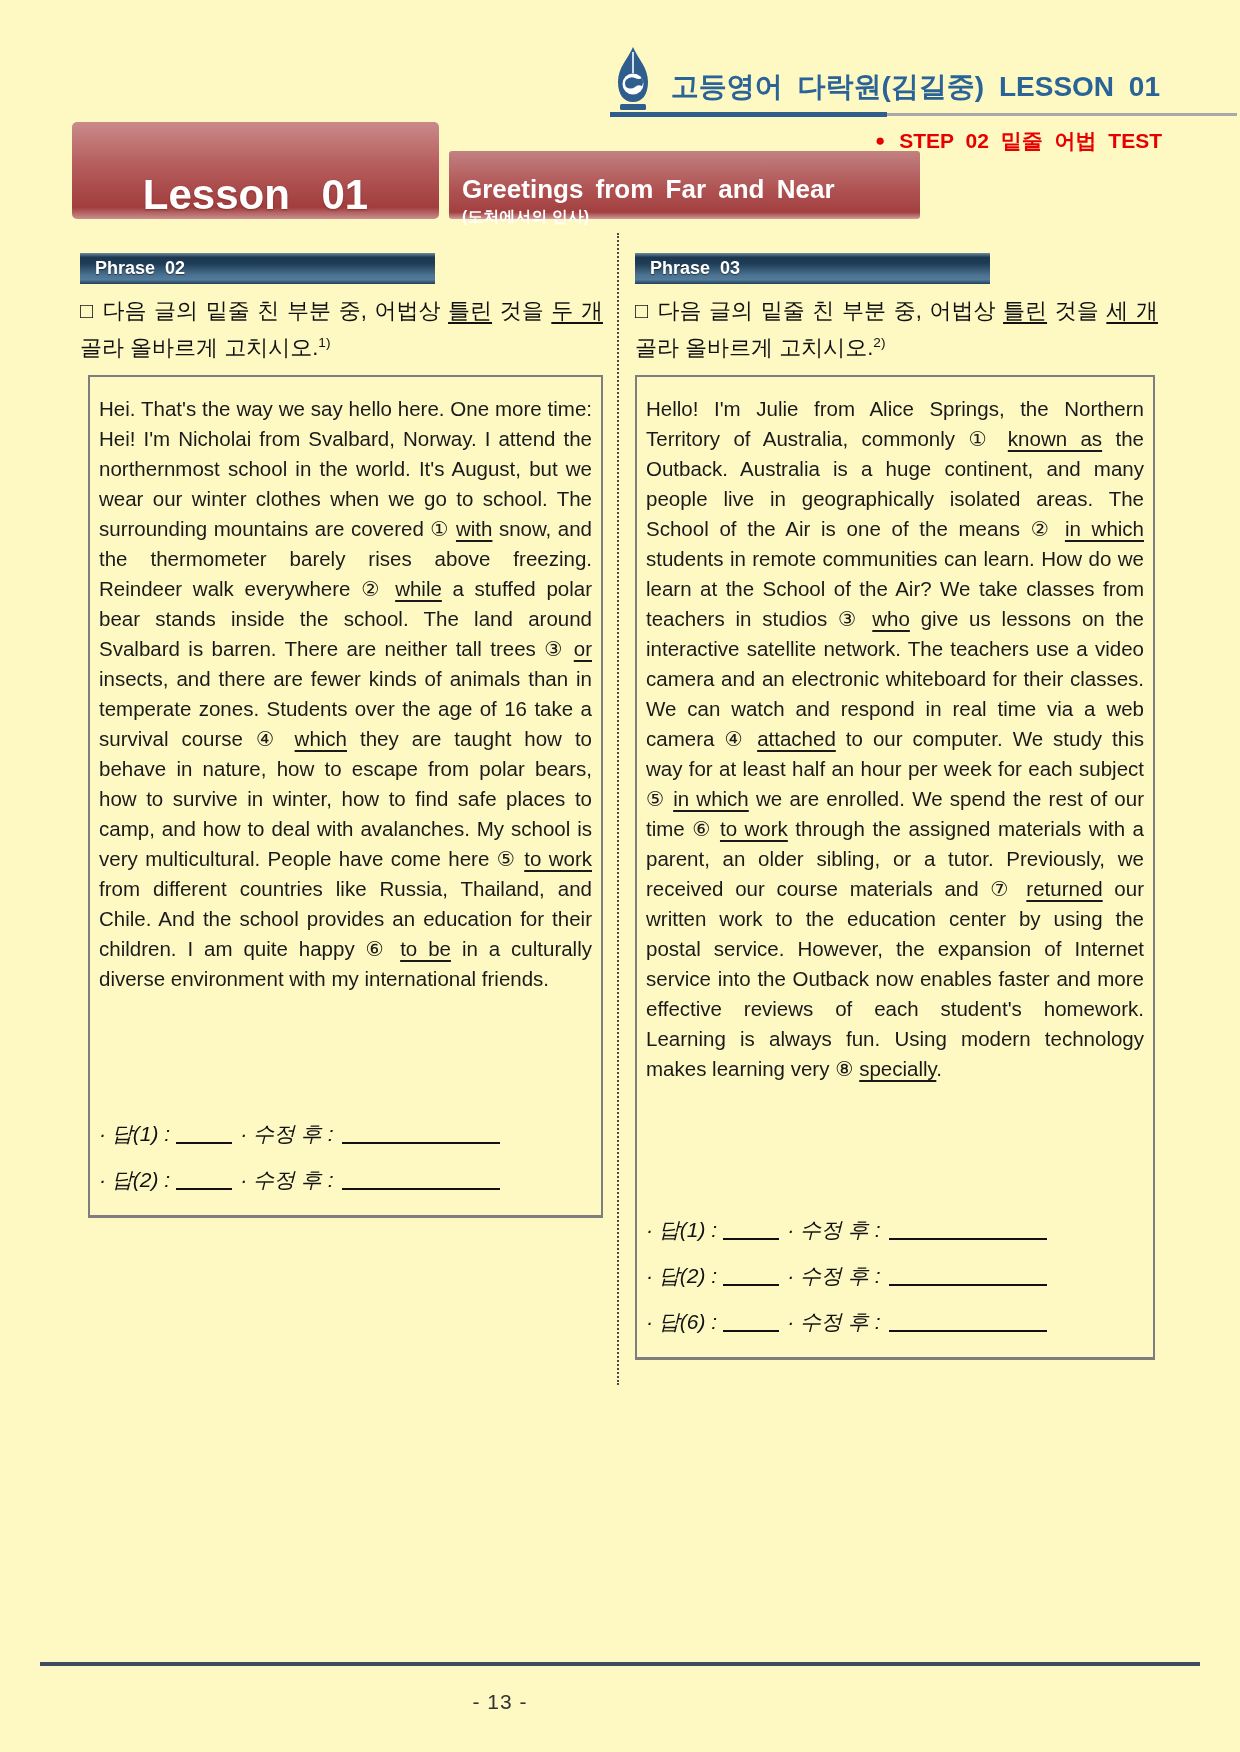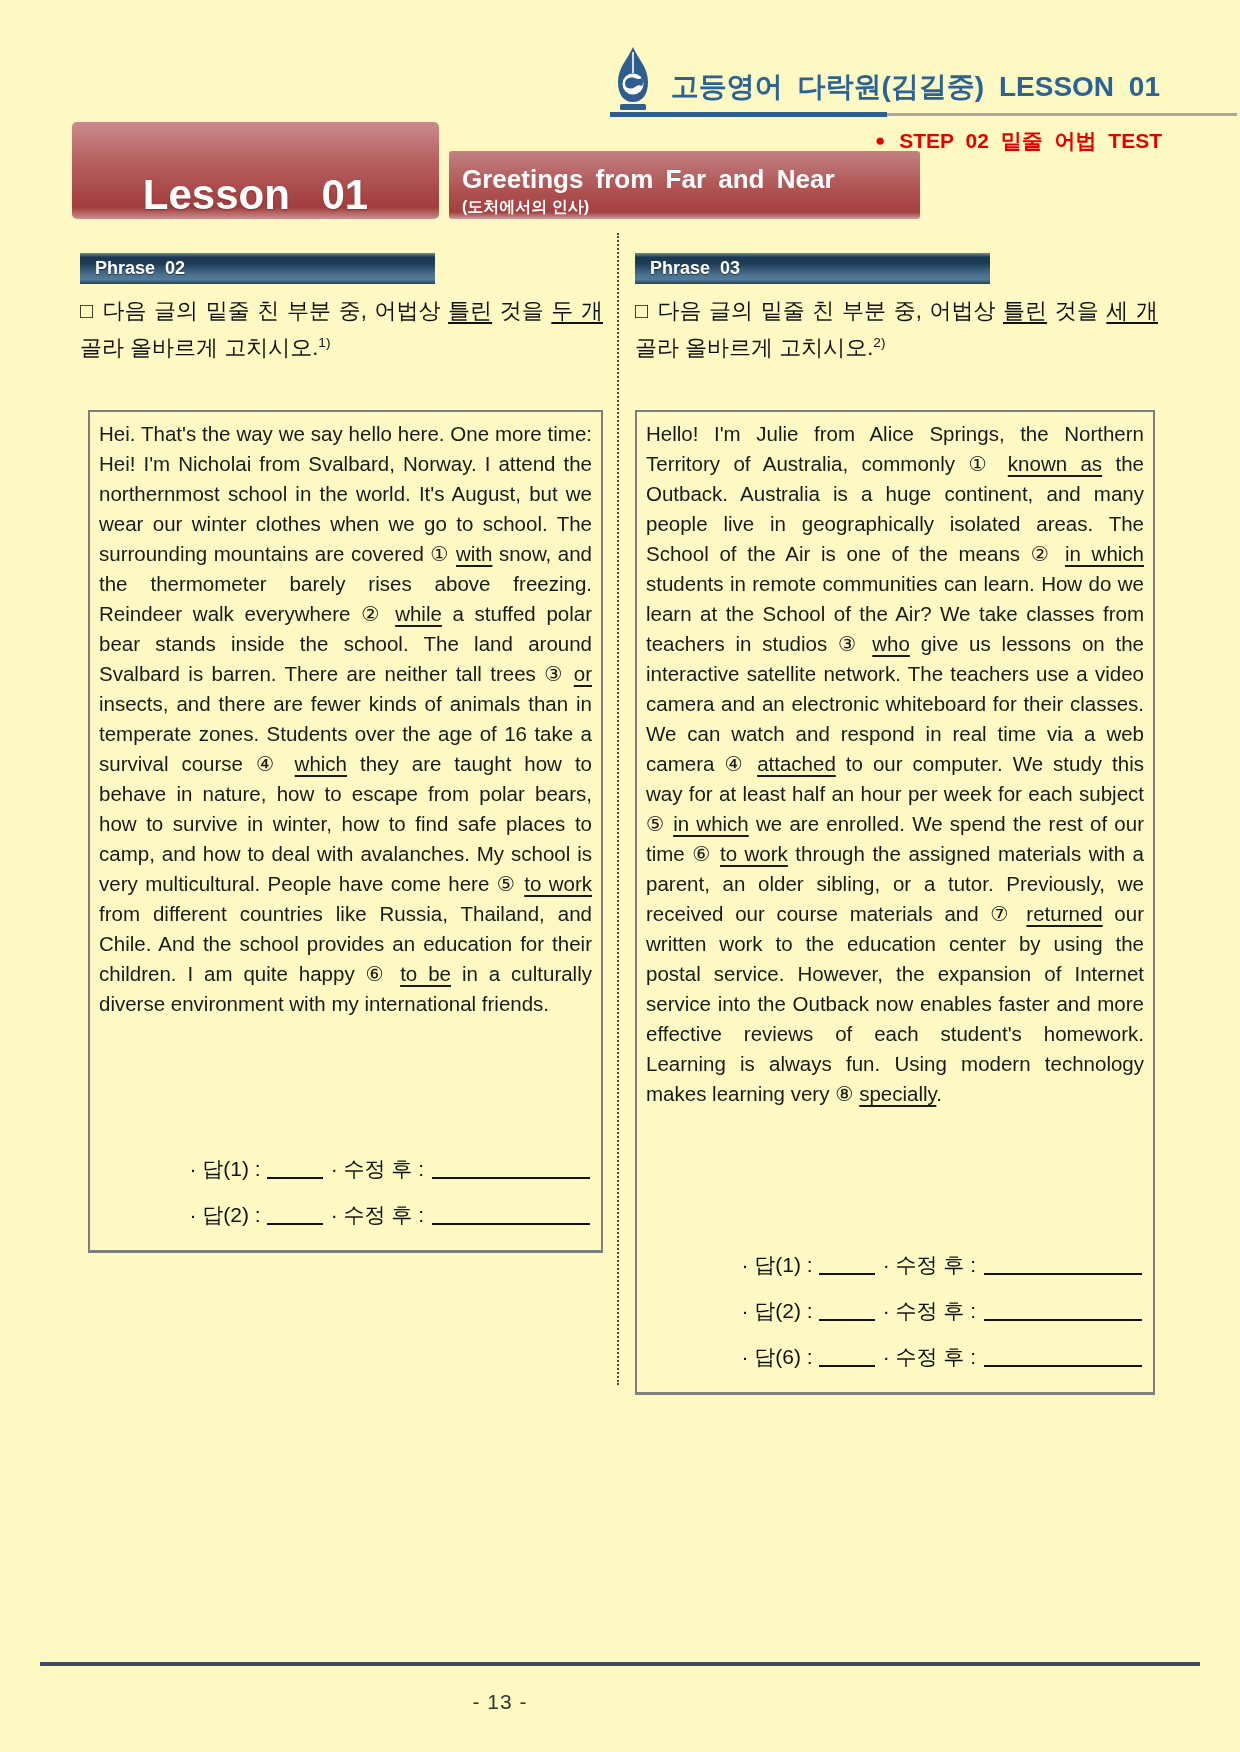--- a/index.html
+++ b/index.html
@@ -28,21 +28,21 @@
     background:linear-gradient(180deg,#ca8a8a 0%,#b55c5c 45%,#a23d3d 88%,#c98f8f 100%);
     display:flex;align-items:flex-end;justify-content:center;
   }
   .banner-left .txt{
     color:#ffffff;font-size:42px;font-weight:bold;word-spacing:20px;
     text-shadow:0 1px 2px rgba(90,20,20,.45);
   }
   .banner-right{
     position:absolute;left:449px;top:151px;width:471px;height:68px;border-radius:3px;
     background:linear-gradient(180deg,#c28181 0%,#b05353 55%,#a34040 90%,#cf9c9c 100%);
-    color:#fff;padding:12px 0 0 13px;box-sizing:border-box;
+    color:#fff;padding:22px 0 0 13px;box-sizing:border-box;
   }
   .banner-right .en{font-size:26px;font-weight:bold;word-spacing:5px;line-height:32px;white-space:nowrap;}
   .banner-right .ko{font-size:16px;font-weight:bold;line-height:24px;}
   
   .phrase-bar{
     position:absolute;top:253px;width:355px;height:31px;
     background:linear-gradient(180deg,#6d8ba1 0%,#1b3850 14%,#1e3c55 34%,#4c7391 72%,#527c9a 86%,#223f58 100%);
     color:#fff;font-size:18px;font-weight:bold;line-height:31px;
     padding-left:15px;box-sizing:border-box;word-spacing:5px;
     text-shadow:0 1px 1px rgba(0,0,0,.5);
@@ -52,32 +52,31 @@
   .instr{
     position:absolute;top:292px;width:523px;font-size:22px;line-height:37px;
     text-align:justify;color:#111;
   }
   .instr-l{left:80px;} .instr-r{left:635px;}
   
   .pbox{
     position:absolute;top:375px;box-sizing:border-box;
     border:2px solid #7e7e7e;border-bottom-width:3px;
     display:flex;flex-direction:column;
-    padding:7px 9px 8px 9px;
-    margin-top:35px;
+    padding:17px 9px 8px 9px;
   }
   .pbox-l{left:88px;width:515px;height:843px;}
   .pbox-r{left:635px;width:520px;height:985px;gap:40px;}
   .passage{
     font-size:20.5px;line-height:30px;text-align:justify;color:#1a1a1a;
   }
   .u{text-decoration:underline;text-decoration-thickness:1.5px;text-underline-offset:4px;text-decoration-skip-ink:none;}
   sup{font-size:0.62em;vertical-align:super;line-height:0;}
   
-  .answers{margin-top:auto;text-align:right;padding:0 2px 4px 0;}
+  .answers{margin-top:auto;text-align:left;padding:0 2px 4px 0;font-style:italic;}
   .ans-row{height:46px;line-height:46px;font-size:21px;color:#111;white-space:nowrap;}
   .blank-s{display:inline-block;width:56px;border-bottom:2.5px solid #111;height:20px;vertical-align:-3px;margin:0 8px 0 6px;}
   .blank-l{display:inline-block;width:158px;border-bottom:2.5px solid #111;height:20px;vertical-align:-3px;margin-left:8px;}
   
   .col-divider{position:absolute;left:617px;top:233px;height:1152px;width:0;border-left:2px dotted #4a4a4a;}
   .footer-line{position:absolute;left:40px;top:1662px;width:1160px;height:4px;background:#3c4d61;}
   .page-num{position:absolute;left:0;top:1690px;width:1000px;text-align:center;font-size:21px;color:#333;letter-spacing:1px;}
 </style>
 </head>
 <body>

